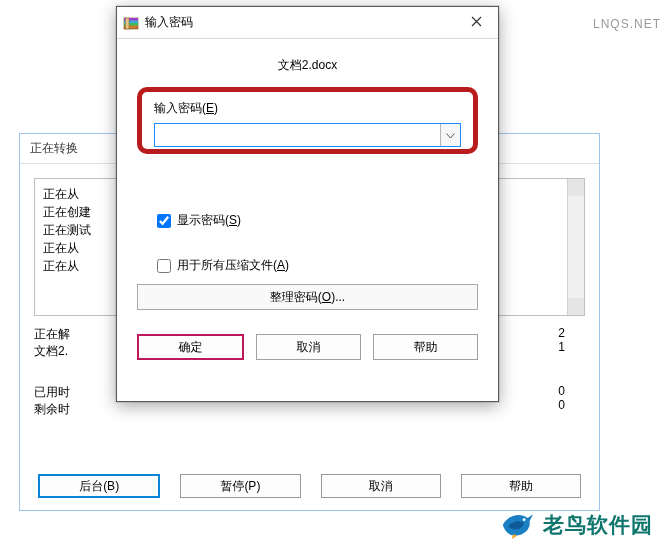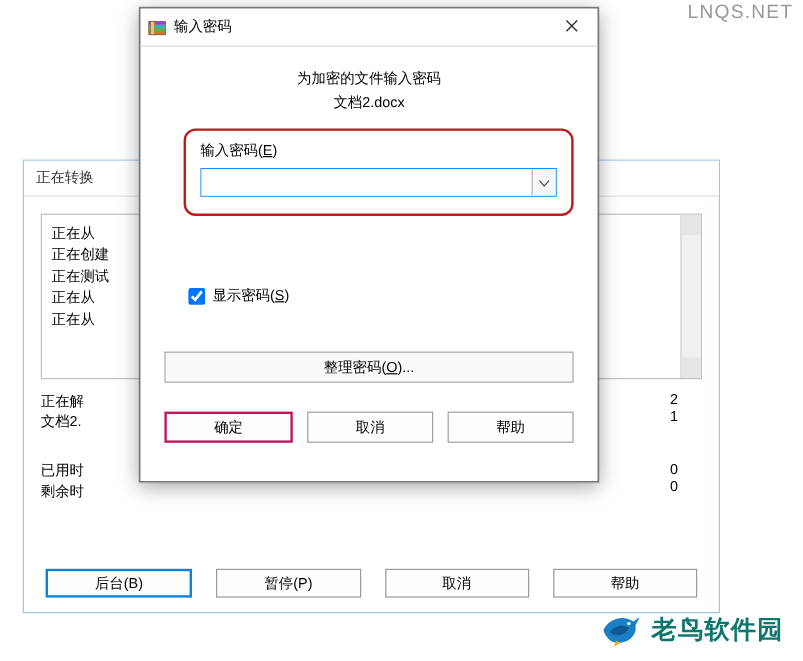--- a/index.html
+++ b/index.html
@@ -7,22 +7,22 @@
   font-family: "Microsoft YaHei", "SimSun", Arial, sans-serif;
   font-size: 12px;
   background: #fff;
   width: 669px;
   height: 551px;
   position: relative;
   overflow: hidden;
 }
 .watermark {
   position: absolute;
-  top: 2px; right: 8px;
-  font-size: 16px;
+  top: 17px; right: 8px;
+  font-size: 12px;
   color: #999;
   letter-spacing: 1px;
 }
 
 .bg-window {
   position: absolute;
   left: 19px; top: 133px;
   width: 581px; height: 378px;
   border: 1px solid #a0c4e8;
   background: #fff;
@@ -109,25 +109,24 @@
 .close-btn svg { width: 11px; height: 11px; }
 .dlg-body {
   padding: 16px 20px 12px 20px;
 }
 .header-text {
   text-align: center;
   line-height: 20px;
   margin-bottom: 12px;
 }
 .highlight-box {
-  border: 2px solid #b91c1c;
+  border: 5px solid #b91c1c;
   border-radius: 10px;
-  padding: 8px 12px 14px 12px;
+  padding: 8px 12px 2px 12px;
   margin-bottom: 58px;
-  margin-left: 16px;
 }
 .field-label { margin-bottom: 6px; }
 .combo {
   display: flex; height: 24px;
   border: 1px solid #1a8cff;
 }
 .combo input {
   flex: 1; border: none; outline: none;
   padding: 0 6px; font-size: 12px;
   background: #fff;
@@ -240,21 +239,20 @@
     <div class="close-btn">
       <span>
         <svg viewBox="0 0 11 11">
             <path d="M1 1 L10 10 M10 1 L1 10" stroke="#333" stroke-width="1.2"></path>
           </svg>
       </span>
     </div>
   </div>
   <div class="dlg-body">
     <div class="header-text">
-      <div>为加密的文件输入密码</div>
       <div>文档2.docx</div>
     </div>
 
     <div class="highlight-box">
       <div class="field-label">
         <span>输入密码(</span><span class="underline">E</span><span>)</span>
       </div>
       <div class="combo">
         <input type="text" value="" style="">
         <div class="chev">
@@ -267,20 +265,24 @@
       </div>
     </div>
 
     <label class="check-row">
       <input type="checkbox" checked="" style="">
       <span><span>显示密码(</span><span class="underline">S</span><span>)</span></span>
     </label>
 
     <div class="sep"></div>
 
+    <label class="check-row">
+      <input type="checkbox" style="">
+      <span><span>用于所有压缩文件(</span><span class="underline">A</span><span>)</span></span>
+    </label>
 
     <button class="manage-btn">
       <span>整理密码(</span><span class="underline">O</span><span>)...</span>
     </button>
 
     <div class="dlg-btn-row">
       <button class="dlg-btn primary">确定</button>
       <button class="dlg-btn">取消</button>
       <button class="dlg-btn">帮助</button>
     </div>

